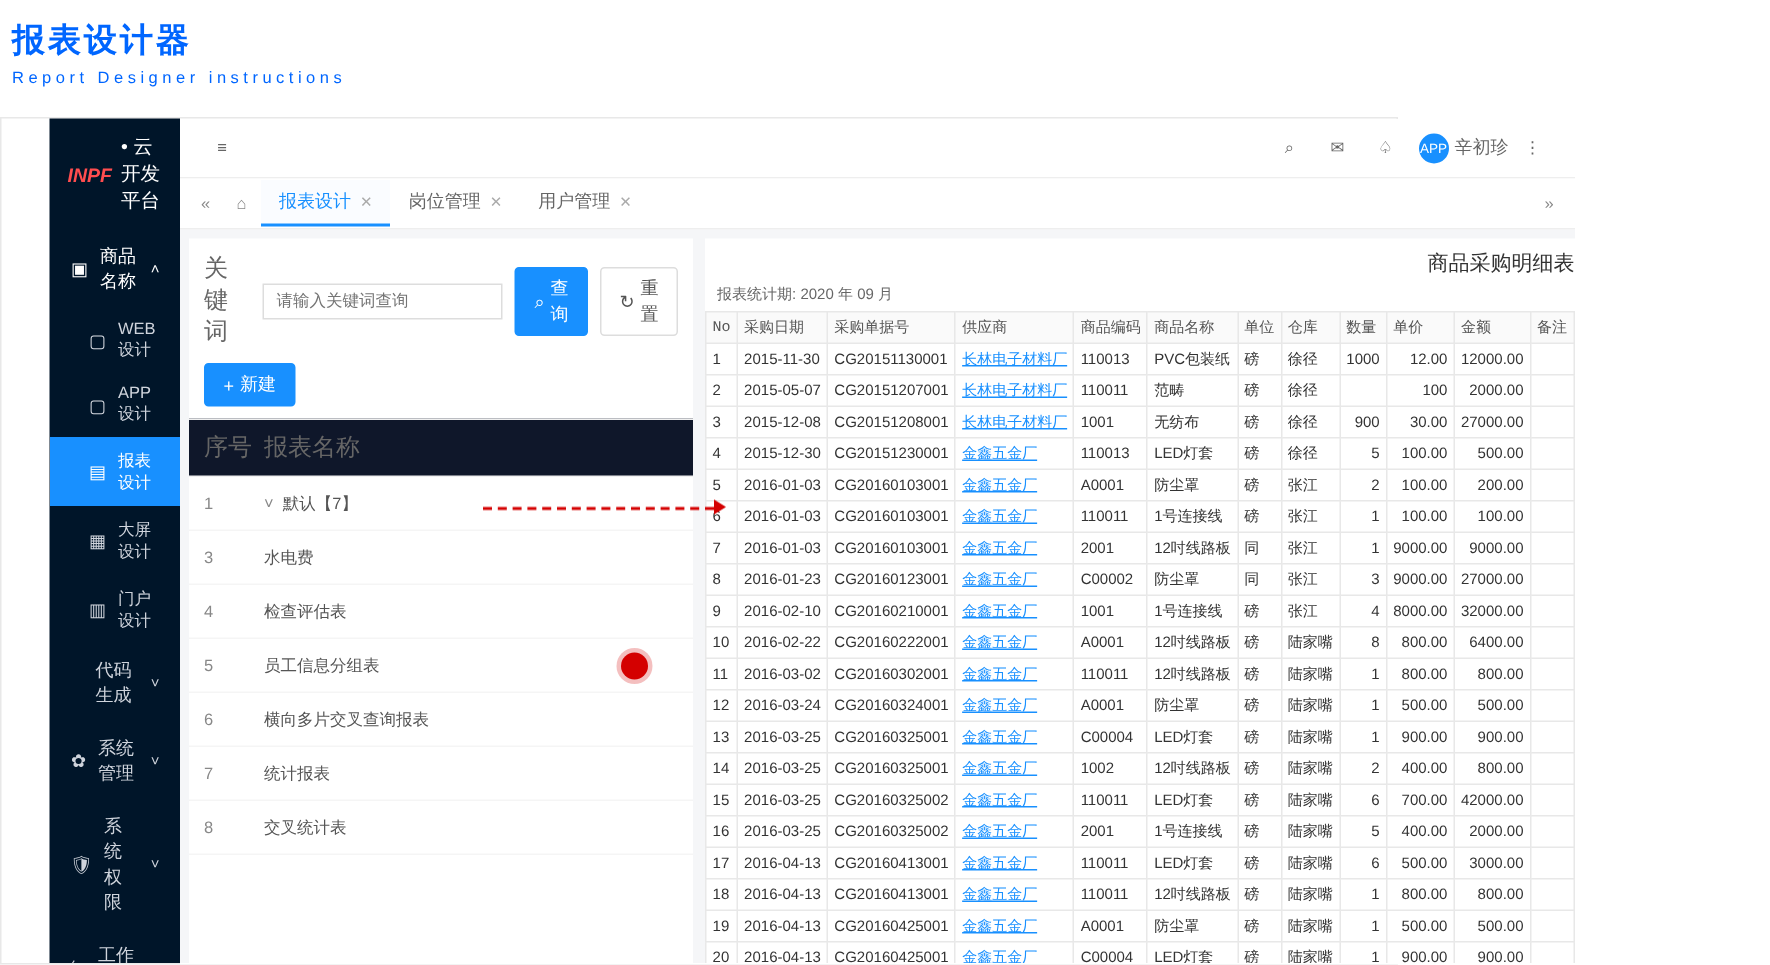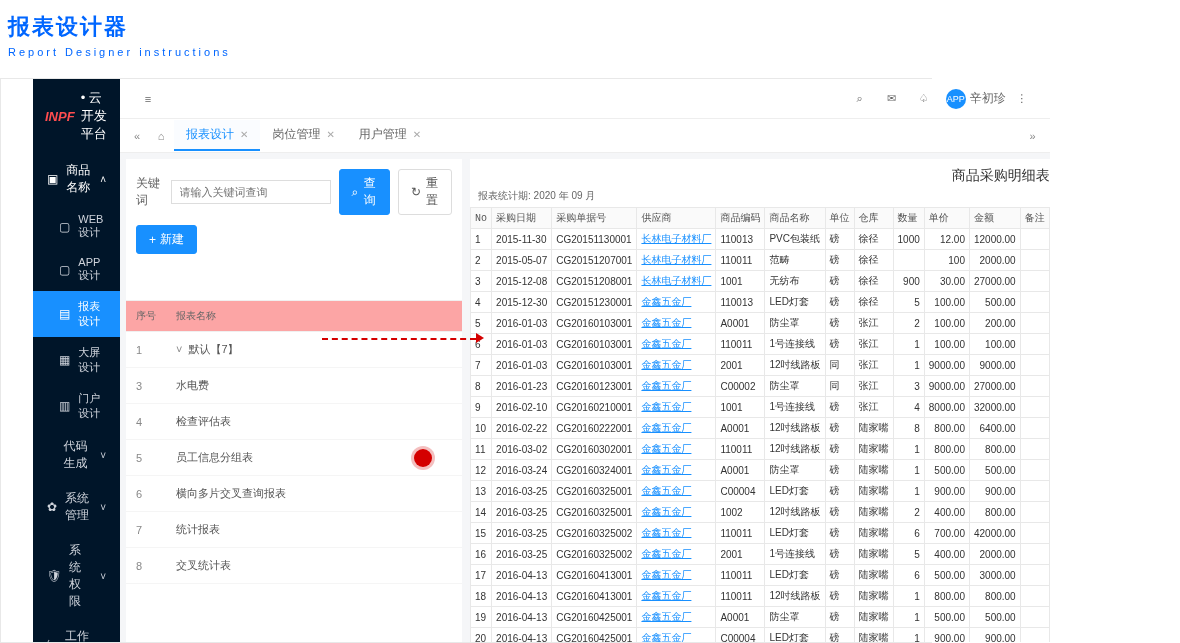--- a/index.html
+++ b/index.html
@@ -27,26 +27,26 @@
 .tabbar { height: 34px; background: #fff; display: flex; align-items: center; border-bottom: 1px solid #eee; padding: 0 6px; gap: 2px; }
 .tab-ctrl { width: 22px; height: 22px; display: inline-flex; align-items: center; justify-content: center; color: #888; cursor: pointer; }
 .tab { padding: 6px 12px; display: flex; align-items: center; gap: 6px; font-size: 12px; color: #666; cursor: pointer; border-bottom: 2px solid transparent; }
 .tab.active { color: #1890ff; border-bottom-color: #1890ff; background: #fafcff; }
 .tab .x { font-size: 10px; color: #aaa; }
 .tabbar .spacer { flex: 1; }
 
 .content { flex: 1; display: flex; gap: 8px; padding: 6px 0 0 6px; overflow: hidden; }
 .left-panel { width: 336px; background: #fff; display: flex; flex-direction: column; overflow: hidden; }
 .search-row { display: flex; align-items: center; gap: 8px; padding: 10px; }
-.kw-label { font-size: 12px; color: #666; }
+.kw-label { font-size: 16px; color: #666; }
 .kw-input { flex: 1; border: 1px solid #ddd; padding: 5px 8px; font-size: 11px; color: #999; }
 .btn { padding: 5px 12px; border-radius: 3px; font-size: 12px; cursor: pointer; display: inline-flex; align-items: center; gap: 4px; border: 1px solid #ddd; background: #fff; color: #555; }
 .btn.primary { background: #1890ff; border-color: #1890ff; color: #fff; }
 .new-row { padding: 0 10px 8px; }
-.list-head { display: flex; padding: 8px 10px; background: #fca5a5; border-top: 1px solid #f0f0f0; border-bottom: 1px solid #f0f0f0; color: #666; font-size: 10px; margin-top: 38px; }
+.list-head { display: flex; padding: 8px 10px; background: #0f172a; border-top: 1px solid #f0f0f0; border-bottom: 1px solid #f0f0f0; color: #666; font-size: 16px; }
 .col-seq { width: 40px; }
 .col-name { flex: 1; }
 .list-row { display: flex; align-items: center; padding: 10px 10px; border-bottom: 1px solid #f5f5f5; font-size: 11px; color: #555; position: relative; }
 .list-row .col-seq { color: #888; }
 .default-row .caret { margin-right: 6px; color: #888; }
 .highlight-dot { position: absolute; right: 30px; top: 50%; transform: translateY(-50%); width: 18px; height: 18px; border-radius: 50%; background: #d40000; box-shadow: 0 0 0 3px rgba(212,0,0,0.25); }
 
 .arrow-line { position: absolute; top: 338px; height: 2px; border-top: 2px dashed #d40000; z-index: 5; pointer-events: none; }
 .arrow-head { position: absolute; width: 0; height: 0; border-top: 5px solid transparent; border-bottom: 5px solid transparent; border-left: 8px solid #d40000; z-index: 5; pointer-events: none; }
 

